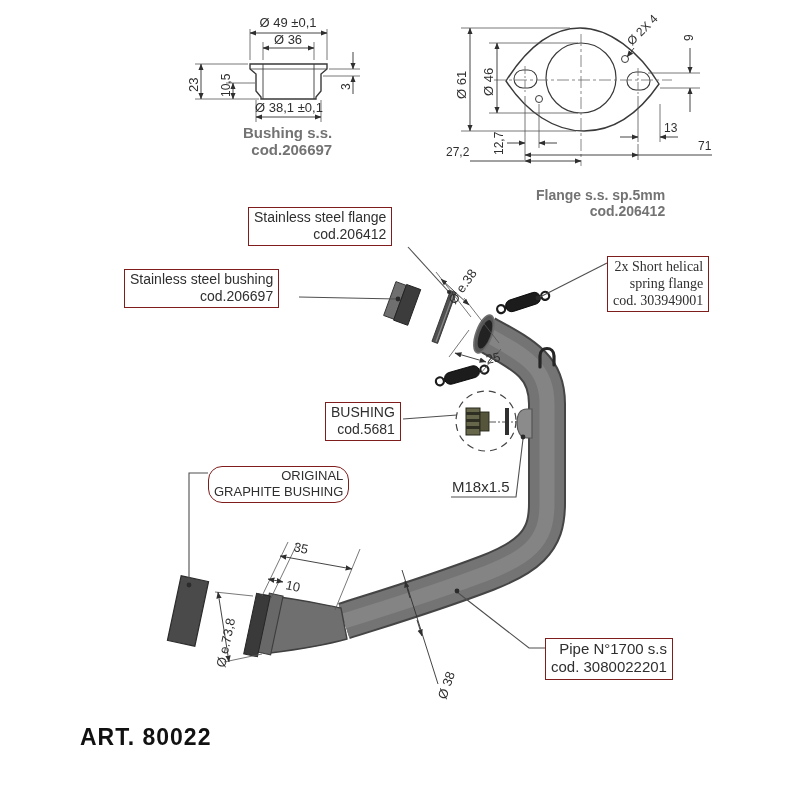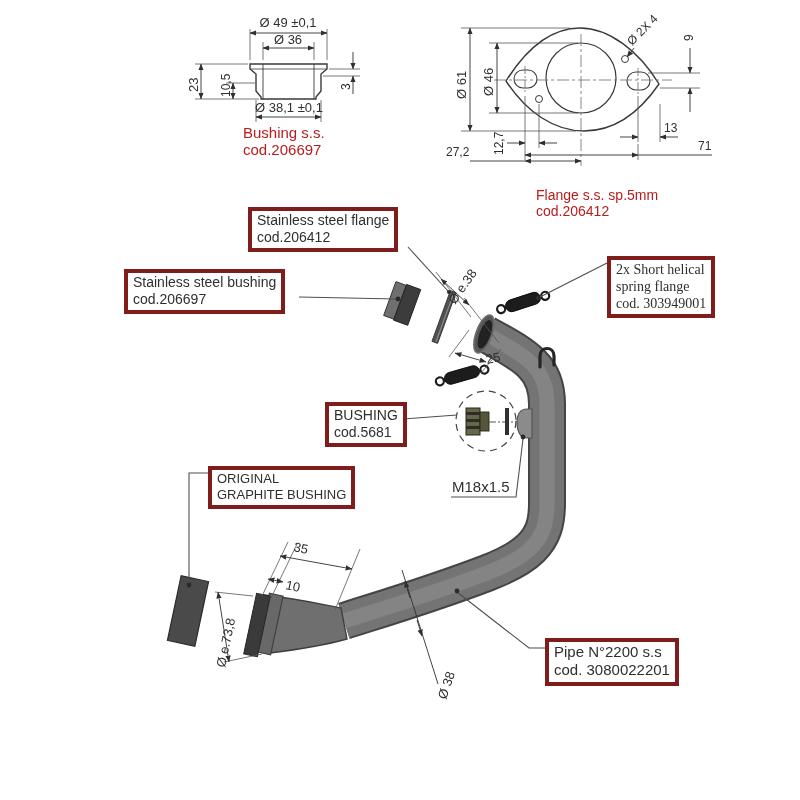--- a/index.html
+++ b/index.html
@@ -1,22 +1,22 @@
 <!DOCTYPE html>
 <html><head>
 <meta charset="utf-8">
 <style>
   html,body{margin:0;padding:0;background:#ffffff;}
   #stage{position:relative;width:800px;height:800px;background:#ffffff;overflow:hidden;
-         font-family:"Liberation Sans", sans-serif;}
+         font-family:"Liberation Sans", sans-serif;text-align:right;}
   svg{position:absolute;left:0;top:0;}
-  .boxlabel{position:absolute;border:4px solid #7f1d1d;background:#ffffff;color:#2f2f2f;
+  .boxlabel{position:absolute;border:1px solid #7f1d1d;background:#ffffff;color:#2f2f2f;
             padding:1px 5px 2px 5px;white-space:nowrap;line-height:1.22;font-size:14px;z-index:5;}
   .boxlabel div{white-space:nowrap;}
-  .title{position:absolute;color:#b91c1c;font-weight:normal;line-height:1.15;white-space:nowrap;z-index:5;}
+  .title{position:absolute;color:#737373;font-weight:bold;line-height:1.15;white-space:nowrap;z-index:5;}
   .dimtext{font-size:13px;fill:#2f2f2f;}
   .dimtext-sm{font-size:12px;fill:#2f2f2f;}
   #art-number{position:absolute;left:80px;top:724px;font-size:23px;font-weight:bold;
               color:#111;letter-spacing:1px;z-index:5;}
 </style>
 </head>
 <body>
 
 <div id="stage">
 
@@ -263,24 +263,25 @@
   <div>2x Short helical</div>
   <div>spring flange</div>
   <div>cod. 303949001</div>
 </div>
 
 <div class="boxlabel" style="left:325px;top:402px;">
   <div>BUSHING</div>
   <div>cod.5681</div>
 </div>
 
-<div class="boxlabel" style="left:208px;top:466px;font-size:13px;">
+<div class="boxlabel" style="left:208px;top:466px;font-size:13px;border-radius:14px;">
   <div>ORIGINAL</div>
   <div>GRAPHITE BUSHING</div>
 </div>
 
 <div class="boxlabel" style="left:545px;top:638px;font-size:15px;">
-  <div>Pipe N°2200 s.s</div>
+  <div>Pipe N°1700 s.s</div>
   <div>cod. 3080022201</div>
 </div>
 
+<div id="art-number">ART. 80022</div>
 
 </div>
 
 </body></html>

